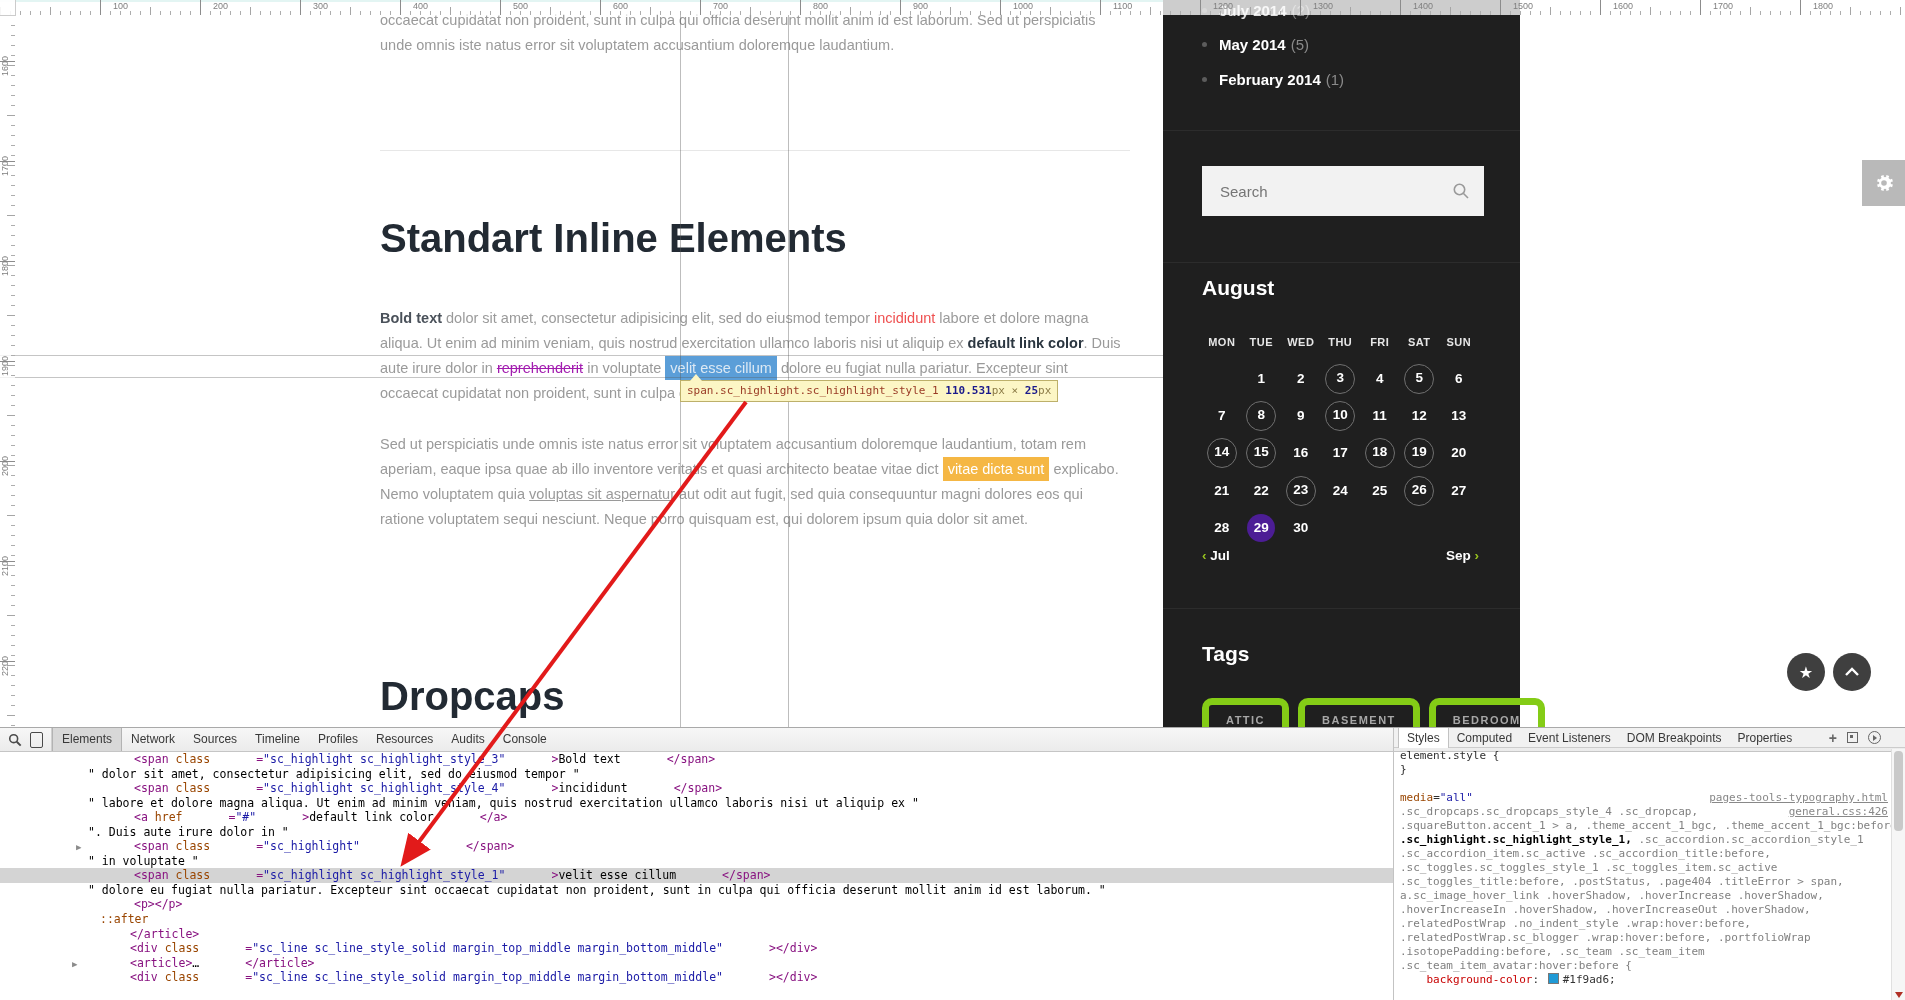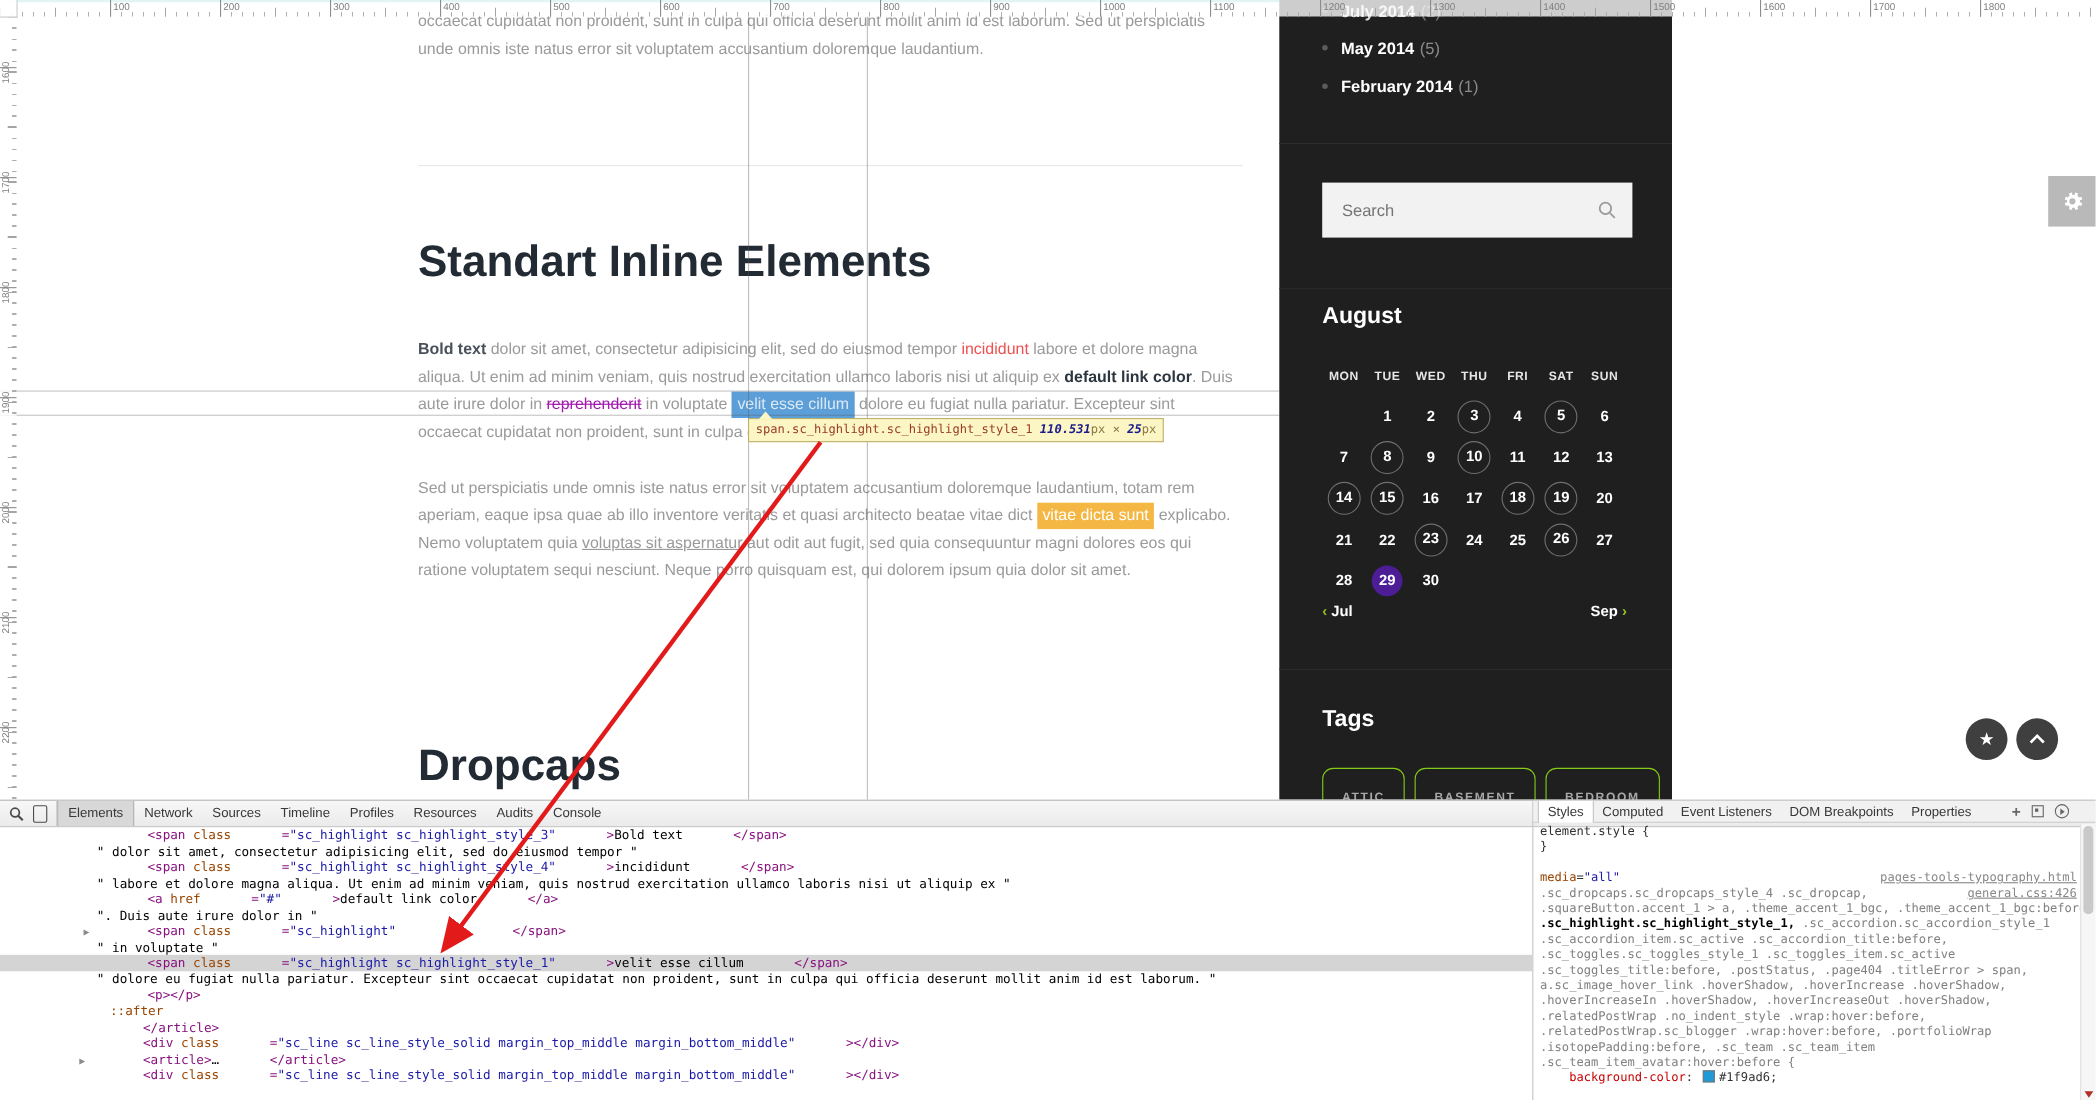--- a/index.html
+++ b/index.html
@@ -21,30 +21,30 @@
   .teal-strip{position:absolute;left:0;top:0;width:1163px;height:2px;background:#7fd0c7;z-index:31;}
   
   .guide-v{position:absolute;top:15px;height:712px;width:1px;background:rgba(90,90,90,.40);z-index:2;}
   .guide-h{position:absolute;left:0;width:1163px;height:1px;background:rgba(90,90,90,.35);z-index:2;}
   #tooltip{position:absolute;left:680px;top:380px;height:20px;line-height:20px;z-index:6;
     background:#fcf6c5;border:1px solid #bdb06a;padding:0 6px;white-space:nowrap;
     font-family:"DejaVu Sans Mono",monospace;font-size:11px;}
   #tooltip-notch{position:absolute;left:690px;top:374px;width:0;height:0;z-index:7;
     border-left:6px solid transparent;border-right:6px solid transparent;border-bottom:7px solid #fcf6c5;}
   .run-sel{color:#9a3b26;}
-  .run-n{color:#1a1a8c;font-weight:bold;font-style:italic;}
+  .run-n{color:#1a1a8c;font-weight:bold;}
   .run-uu{color:#8a7a45;}
   
   #ruler-h{position:absolute;left:0;top:0;width:1905px;height:15px;background:rgba(255,255,255,.78);z-index:30;}
   .rh-minor{position:absolute;left:0;right:0;bottom:0;height:4px;
     background:repeating-linear-gradient(to right,#adadad 0 1px,transparent 1px 10px);}
   .rh-mid{position:absolute;left:0;right:0;bottom:0;height:8px;
     background:repeating-linear-gradient(to right,#a5a5a5 0 1px,transparent 1px 50px);}
   .rh-tick{position:absolute;top:0;width:1px;height:15px;background:#8c8c8c;}
-  .rh-label{position:absolute;top:1px;font-size:9px;color:#7f7f7f;padding-left:3px;white-space:nowrap;}
+  .rh-label{position:absolute;top:1px;font-size:9px;color:#7f7f7f;padding-left:13px;white-space:nowrap;}
   #ruler-v{position:absolute;left:0;top:15px;width:15px;height:712px;background:rgba(255,255,255,.78);z-index:30;}
   .rv-minor{position:absolute;top:0;bottom:0;right:0;width:4px;
     background:repeating-linear-gradient(to bottom,#adadad 0 1px,transparent 1px 10px);}
   .rv-mid{position:absolute;top:0;bottom:0;right:0;width:8px;
     background:repeating-linear-gradient(to bottom,#a5a5a5 0 1px,transparent 1px 50px);}
   .rv-tick{position:absolute;left:0;width:15px;height:1px;background:#8c8c8c;}
   .rv-label{position:absolute;left:-10px;width:30px;height:10px;text-align:center;
     transform:rotate(-90deg);font-size:9px;color:#7f7f7f;}
   #ruler-corner{position:absolute;left:0;top:0;width:15px;height:15px;background:rgba(255,255,255,.9);
     border-right:1px solid #ccc;border-bottom:1px solid #ccc;z-index:32;}
@@ -72,21 +72,21 @@
   .cal-cell span{display:inline-block;width:28px;height:28px;line-height:28px;text-align:center;
     border-radius:50%;font-size:13.5px;font-weight:bold;color:#fff;}
   .cal-cell.ring span{border:1px solid #6f6f6f;line-height:26px;}
   .cal-cell.today span{background:#4c1d95;}
   #cal-nav{position:absolute;left:39px;top:548px;width:277px;height:20px;font-size:13.5px;
     font-weight:bold;color:#fff;}
   #cal-prev{position:absolute;left:0;cursor:pointer;}
   #cal-next{position:absolute;right:0;cursor:pointer;}
   .nav-arrow{color:#97c31f;font-weight:bold;}
   #tags-row{position:absolute;left:39px;top:698px;display:flex;gap:9px;}
-  .tag-pill{height:30px;line-height:30px;padding:11px 17px;border:1px solid #84cc16;border-radius:10px;
+  .tag-pill{height:30px;line-height:30px;padding:0 17px;border:7px solid #84cc16;border-radius:10px;
     font-size:11px;font-weight:bold;letter-spacing:1.5px;color:#a7a7a7;white-space:nowrap;}
   
   #gear-btn{position:absolute;left:1862px;top:160px;width:43px;height:46px;background:#b9b9b9;
     display:flex;align-items:center;justify-content:center;z-index:20;}
   .float-circle{position:absolute;top:653px;width:38px;height:38px;border-radius:50%;background:#3f3f3f;
     display:flex;align-items:center;justify-content:center;z-index:20;color:#fff;}
   #star-btn{left:1787px;font-size:16px;}
   #up-btn{left:1833px;}
   
   #devtools{position:absolute;left:0;top:727px;width:1905px;height:273px;background:#fff;z-index:40;

